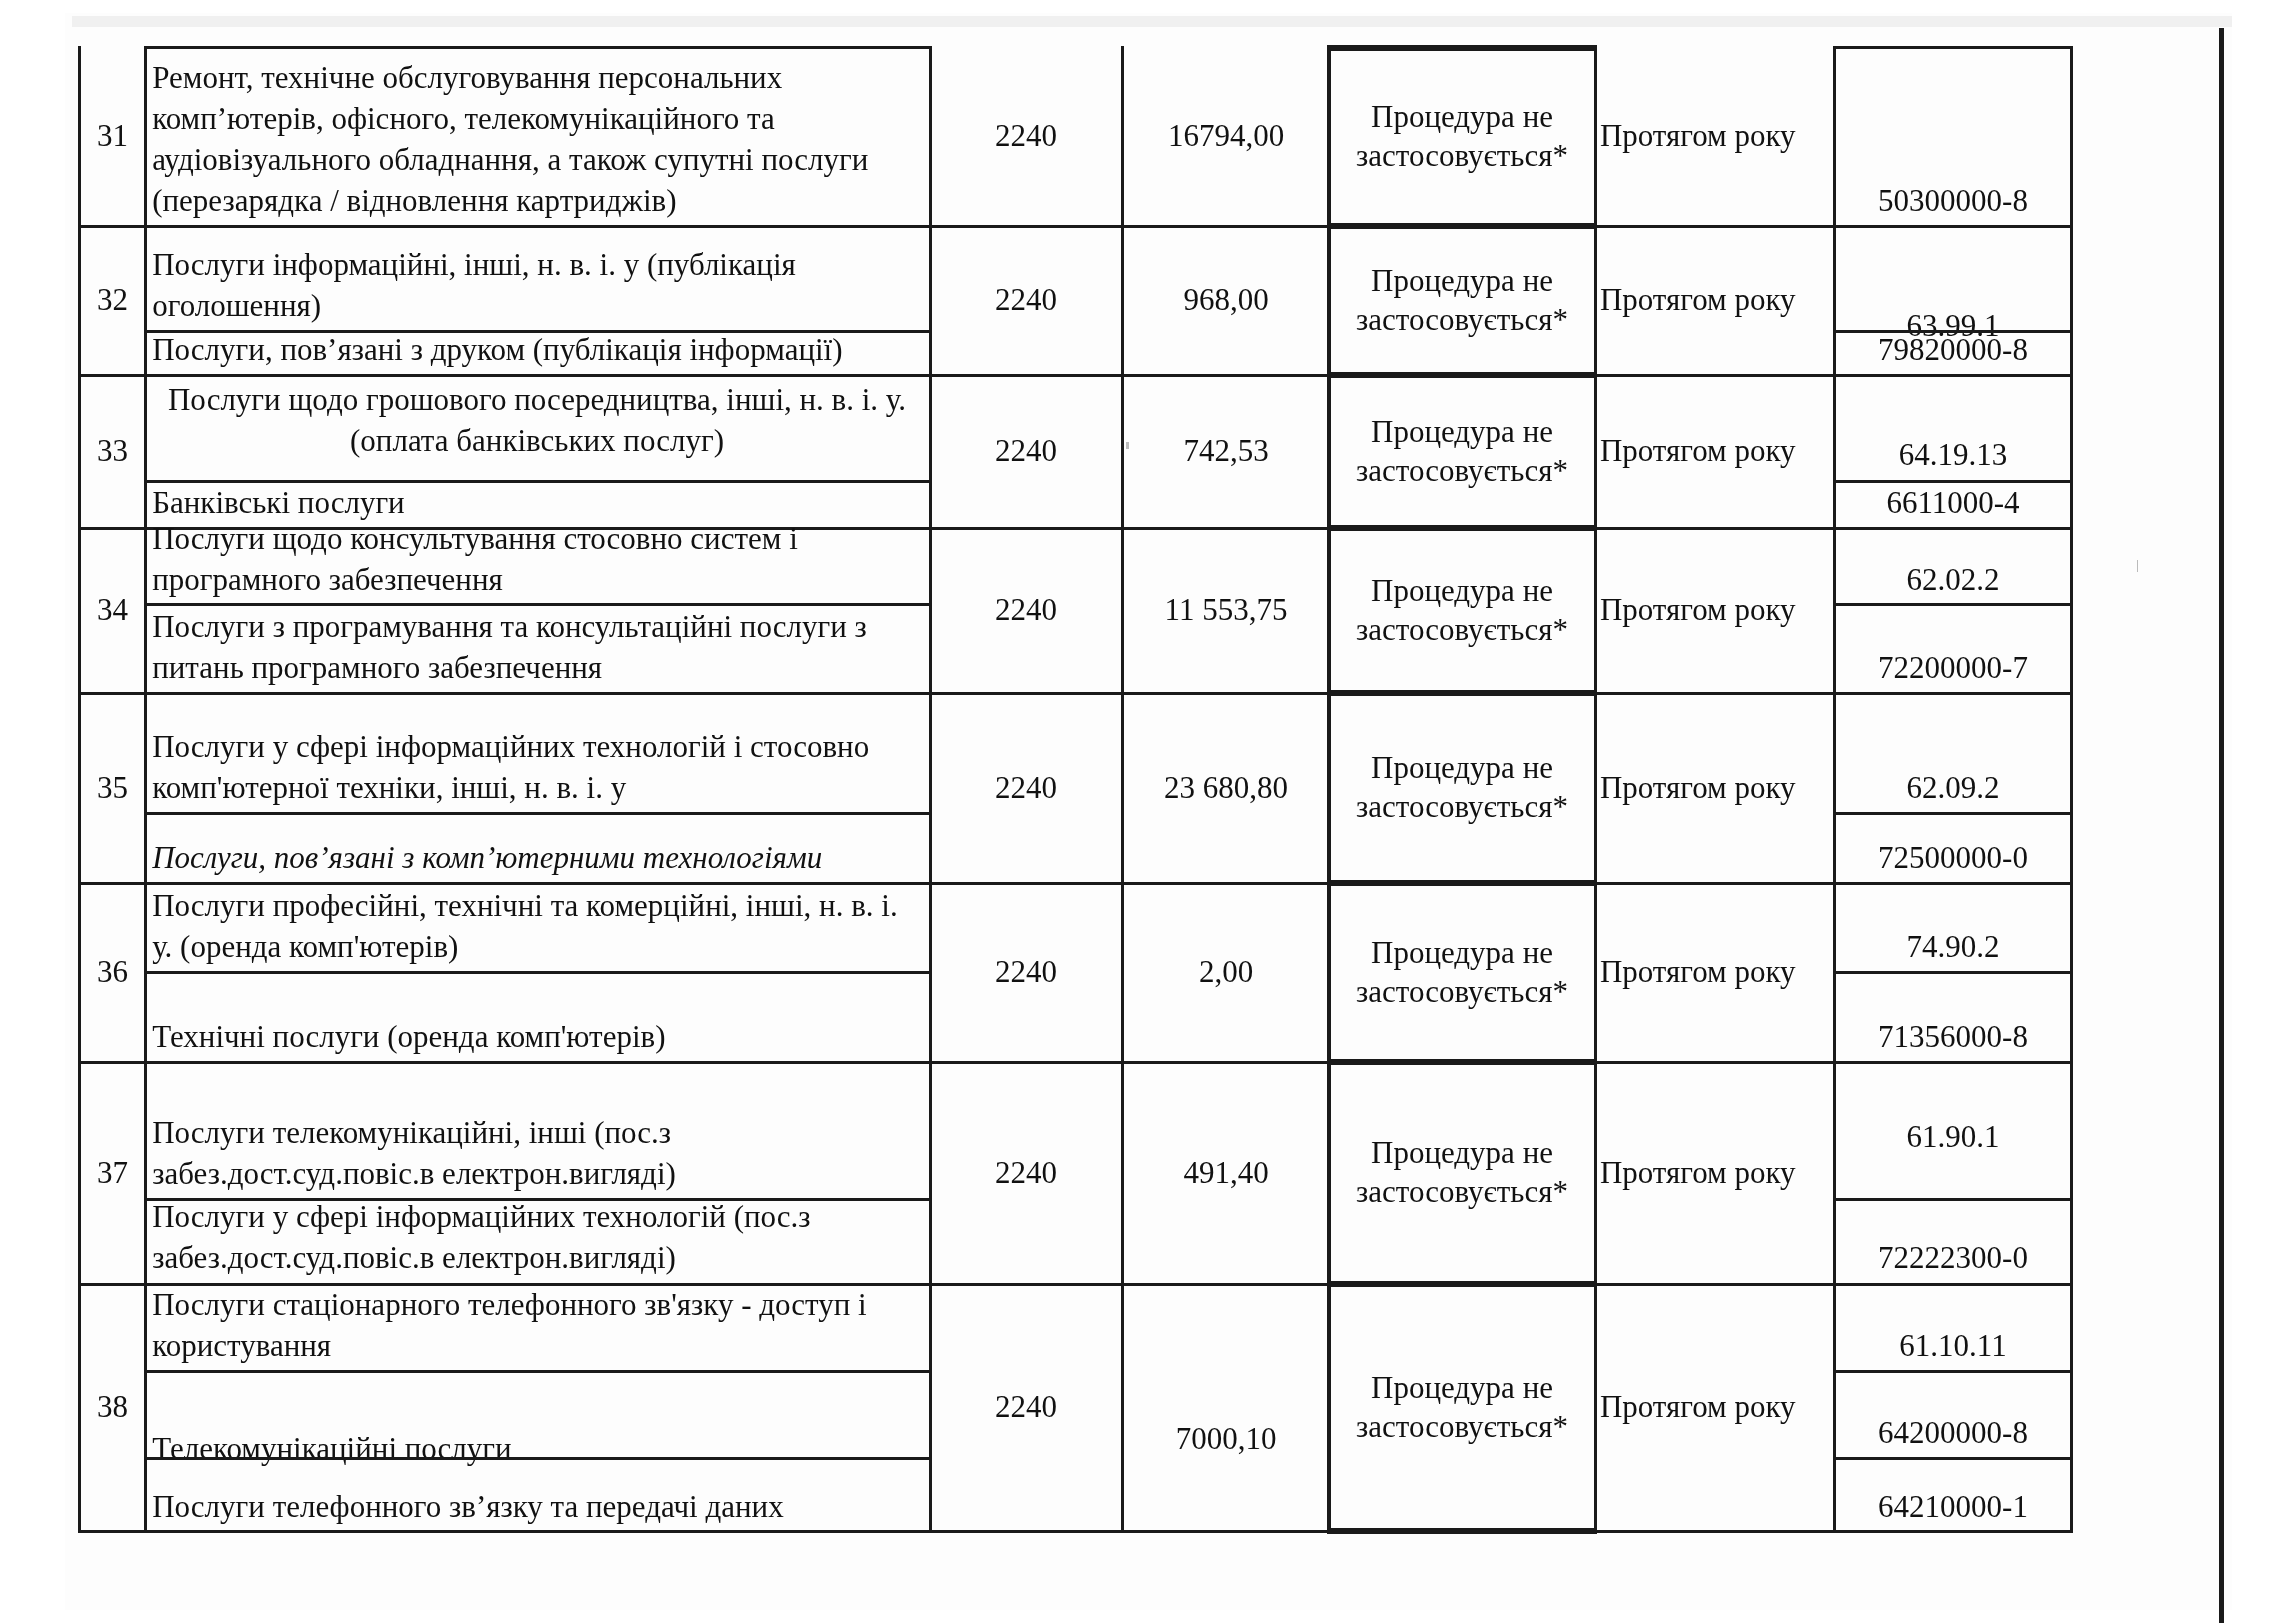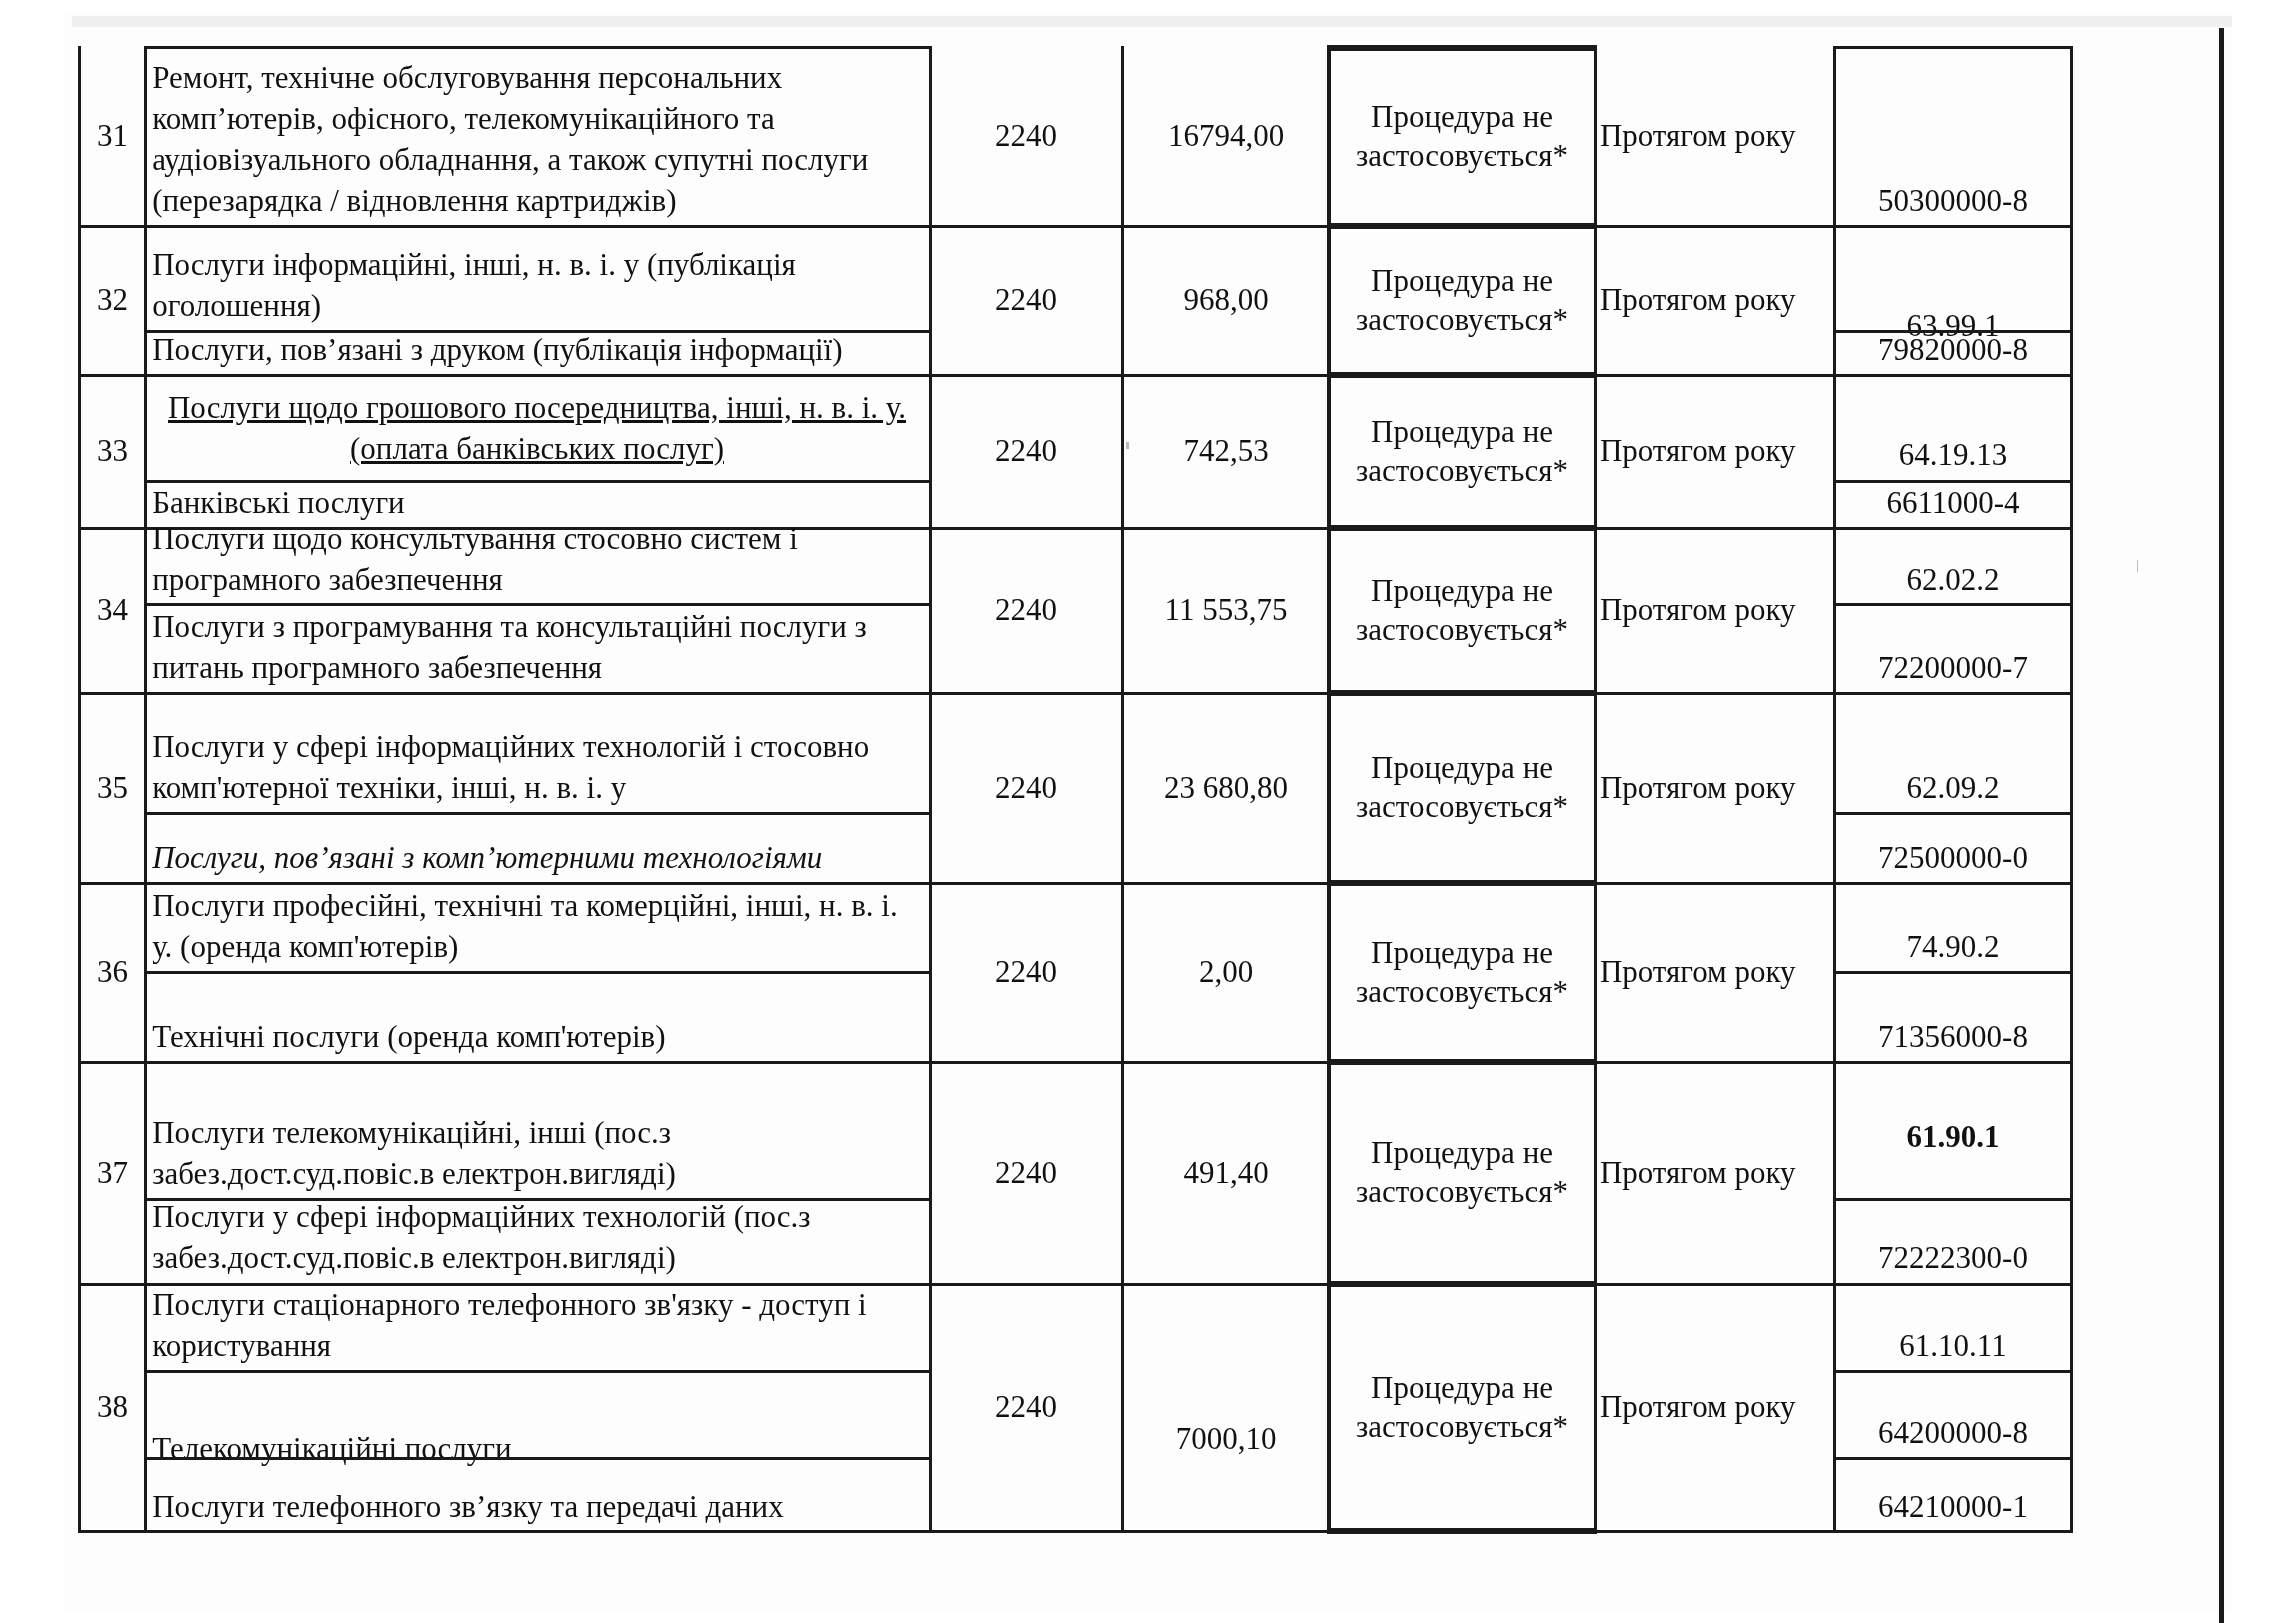--- a/index.html
+++ b/index.html
@@ -48,21 +48,21 @@
     <div class="cell center" style="left: 1124px; top: 225px; width: 204px; height: 149px;">968,00</div>
     <div class="cell proc" style="left: 1331px; top: 225px; width: 262px; height: 149px; padding: 0px 13px;">Процедура не застосовується*</div>
     <div class="cell period" style="left: 1596px; top: 225px; width: 237px; height: 149px; justify-content: flex-start; padding-left: 3.9px;">Протягом року</div>
     <div class="cell code" style="left: 1836px; top: 228px; width: 234px; height: 122px; border-radius: 15px;">63.99.1</div>
     <div class="cell code" style="left: 1836px; top: 333px; width: 234px; height: 41px;">79820000-8</div>
     <div class="hl" style="left: 1833px; top: 330px; width: 240px;"></div>
     <div class="hl" style="left: 78px; top: 374px; width: 1250px;"></div>
     <div class="hl thick" style="left: 1327px; top: 372px; width: 270px;"></div>
     <div class="hl" style="left: 1594px; top: 374px; width: 479px;"></div>
     <div class="cell num" style="left: 81px; top: 374px; width: 63px; height: 153px;">33</div>
-    <div class="cell desc center" style="left: 147px; top: 376px; width: 780px; height: 103px; text-decoration: underline;"> Послуги щодо грошового посередництва, інші, н. в. і. у. (оплата банківських послуг)</div>
+    <div class="cell desc center" style="left: 147px; top: 368px; width: 780px; height: 103px;"> Послуги щодо грошового посередництва, інші, н. в. і. у. (оплата банківських послуг)</div>
     <div class="cell desc" style="left: 147px; top: 482px; width: 780px; height: 45px;">Банківські послуги</div>
     <div class="hl" style="left: 144px; top: 480px; width: 787px;"></div>
     <div class="cell center" style="left: 931px; top: 374px; width: 190px; height: 153px;">2240</div>
     <div class="cell center" style="left: 1124px; top: 374px; width: 204px; height: 153px;">742,53</div>
     <div class="cell proc" style="left: 1331px; top: 374px; width: 262px; height: 153px; padding: 0px 13px;">Процедура не застосовується*</div>
     <div class="cell period" style="left: 1596px; top: 374px; width: 237px; height: 153px; justify-content: flex-start; padding-left: 3.9px;">Протягом року</div>
     <div class="cell code" style="left: 1836px; top: 376px; width: 234px; height: 103px;">64.19.13</div>
     <div class="cell code" style="left: 1836px; top: 482px; width: 234px; height: 45px;">6611000-4</div>
     <div class="hl" style="left: 1833px; top: 480px; width: 240px;"></div>
     <div class="hl" style="left: 78px; top: 527px; width: 1250px;"></div>
@@ -111,21 +111,21 @@
     <div class="hl thick" style="left: 1327px; top: 1059px; width: 270px;"></div>
     <div class="hl" style="left: 1594px; top: 1061px; width: 479px;"></div>
     <div class="cell num" style="left: 81px; top: 1061px; width: 63px; height: 222px;">37</div>
     <div class="cell desc" style="left: 147px; top: 1064px; width: 780px; height: 134px;">Послуги телекомунікаційні, інші (пос.з забез.дост.суд.повіс.в електрон.вигляді)</div>
     <div class="cell desc" style="left: 147px; top: 1200px; width: 780px; height: 82px;">Послуги у сфері інформаційних технологій (пос.з забез.дост.суд.повіс.в електрон.вигляді)</div>
     <div class="hl" style="left: 144px; top: 1198px; width: 787px;"></div>
     <div class="cell center" style="left: 931px; top: 1061px; width: 190px; height: 222px;">2240</div>
     <div class="cell center" style="left: 1124px; top: 1061px; width: 204px; height: 222px;">491,40</div>
     <div class="cell proc" style="left: 1331px; top: 1061px; width: 262px; height: 222px; padding: 0px 13px;">Процедура не застосовується*</div>
     <div class="cell period" style="left: 1596px; top: 1061px; width: 237px; height: 222px; justify-content: flex-start; padding-left: 3.9px;">Протягом року</div>
-    <div class="cell code" style="left: 1836px; top: 1064px; width: 234px; height: 97px; font-weight: bold;">61.90.1</div>
+    <div class="cell code" style="left: 1836px; top: 1064px; width: 234px; height: 97px;">61.90.1</div>
     <div class="cell code" style="left: 1836px; top: 1200px; width: 234px; height: 82px;">72222300-0</div>
     <div class="hl" style="left: 1833px; top: 1198px; width: 240px;"></div>
     <div class="hl" style="left: 78px; top: 1283px; width: 1250px;"></div>
     <div class="hl thick" style="left: 1327px; top: 1281px; width: 270px;"></div>
     <div class="hl" style="left: 1594px; top: 1283px; width: 479px;"></div>
     <div class="cell num" style="left: 81px; top: 1283px; width: 63px; height: 247px;">38</div>
     <div class="cell desc" style="left: 147px; top: 1286px; width: 780px; height: 84px;">Послуги стаціонарного телефонного зв'язку - доступ і користування</div>
     <div class="cell desc" style="left: 147px; top: 1373px; width: 780px; height: 100px; text-align: center;">Телекомунікаційні послуги</div>
     <div class="hl" style="left: 144px; top: 1370px; width: 787px;"></div>
     <div class="cell desc" style="left: 147px; top: 1460px; width: 780px; height: 71px;">Послуги телефонного зв’язку та передачі даних</div>

